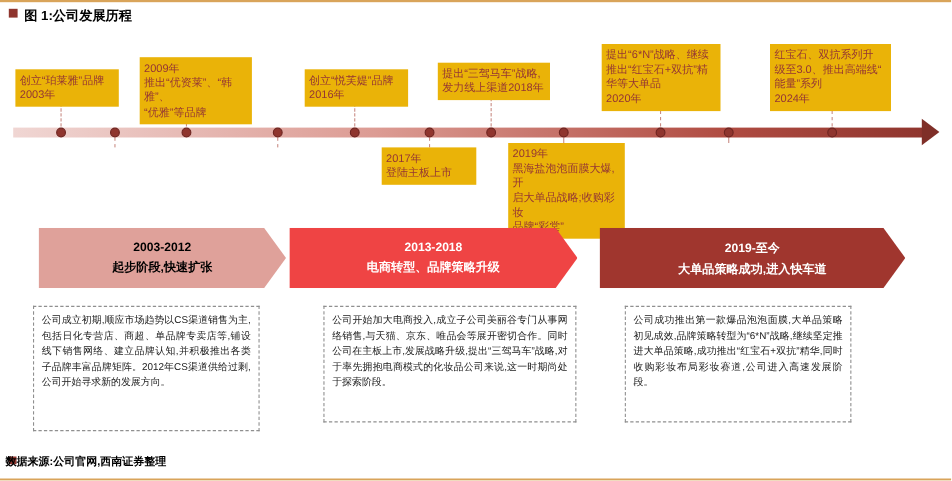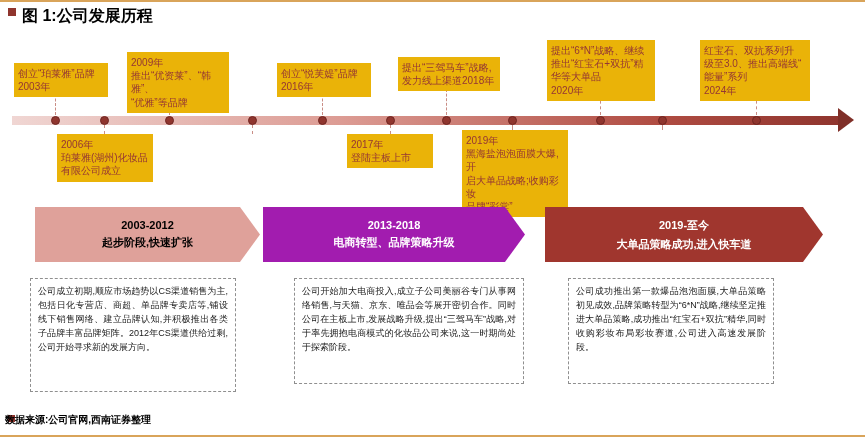--- a/index.html
+++ b/index.html
@@ -2,21 +2,21 @@
 <html><head>
 <meta charset="utf-8">
 <style>
   * { margin:0; padding:0; box-sizing:border-box; }
   body { font-family:"Liberation Sans","DejaVu Sans",sans-serif; background:#fff; }
   .figure { position:relative; width:865px; height:437px; background:#ffffff; overflow:hidden; }
   .rule { position:absolute; left:0; right:0; height:2px; background:#d9a45a; }
   .rule.top { top:0; }
   .rule.bottom { bottom:0; }
   .sq { position:absolute; width:8px; height:8px; background:#8f352e; }
-  .fig-title { position:absolute; left:22px; top:6px; font-size:16px; font-weight:bold; color:#000; }
+  .fig-title { position:absolute; left:22px; top:6px; font-size:12px; font-weight:bold; color:#000; }
   .tl-body { position:absolute; left:12px; top:116px; width:828px; height:9px;
              background:linear-gradient(90deg,#f0d6d3 0%,#dc9b93 40%,#b04c42 78%,#8f352e 100%); }
   .tl-head { position:absolute; left:838px; top:108px; width:0; height:0;
              border-top:12px solid transparent; border-bottom:12px solid transparent;
              border-left:16px solid #7f2f28; }
   .dot { position:absolute; top:116px; width:9px; height:9px; border-radius:50%;
          background:#8f352e; border:1px solid #6e2521; }
   .conn { position:absolute; width:0; border-left:1px dashed #c98d85; }
   .ev { position:absolute; background:#eab308; color:#943634; font-size:10px; line-height:1.32;
         text-align:left; padding:4px 4px; white-space:pre-line; }
@@ -78,35 +78,32 @@
 发力线上渠道2018年</div>
   <div class="ev" style="left:547px; top:40px; width:108px;">提出“6*N”战略、继续
 推出“红宝石+双抗”精
 华等大单品
 2020年</div>
   <div class="ev" style="left:700px; top:40px; width:110px;">红宝石、双抗系列升
 级至3.0、推出高端线“
 能量”系列
 2024年</div>
 
-  <div class="ev" style="left:57px;  top:134px; width:96px;">2006年
-珀莱雅(湖州)化妆品
-有限公司成立</div>
   <div class="ev" style="left:347px; top:134px; width:86px;">2017年
 登陆主板上市</div>
   <div class="ev" style="left:462px; top:130px; width:106px;">2019年
 黑海盐泡泡面膜大爆,开
 启大单品战略;收购彩妆
 品牌“彩棠”</div>
 
   <div class="phase" style="left:35px; width:225px; background:#dfa19a; color:#000000;">
     <div class="yrs">2003-2012</div>
     <div class="lbl">起步阶段,快速扩张</div>
   </div>
-  <div class="phase" style="left:263px; width:262px; background:#a21caf; color:#ffffff;">
+  <div class="phase" style="left:263px; width:262px; background:#ef4444; color:#ffffff;">
     <div class="yrs">2013-2018</div>
     <div class="lbl">电商转型、品牌策略升级</div>
   </div>
   <div class="phase" style="left:545px; width:278px; background:#a0362e; color:#ffffff;">
     <div class="yrs">2019-至今</div>
     <div class="lbl">大单品策略成功,进入快车道</div>
   </div>
 
   <div class="detail" style="left:30px;  width:206px; min-height:114px;">公司成立初期,顺应市场趋势以CS渠道销售为主,包括日化专营店、商超、单品牌专卖店等,铺设线下销售网络、建立品牌认知,并积极推出各类子品牌丰富品牌矩阵。2012年CS渠道供给过剩,公司开始寻求新的发展方向。</div>
   <div class="detail" style="left:294px; width:230px; min-height:106px;">公司开始加大电商投入,成立子公司美丽谷专门从事网络销售,与天猫、京东、唯品会等展开密切合作。同时公司在主板上市,发展战略升级,提出“三驾马车”战略,对于率先拥抱电商模式的化妆品公司来说,这一时期尚处于探索阶段。</div>

